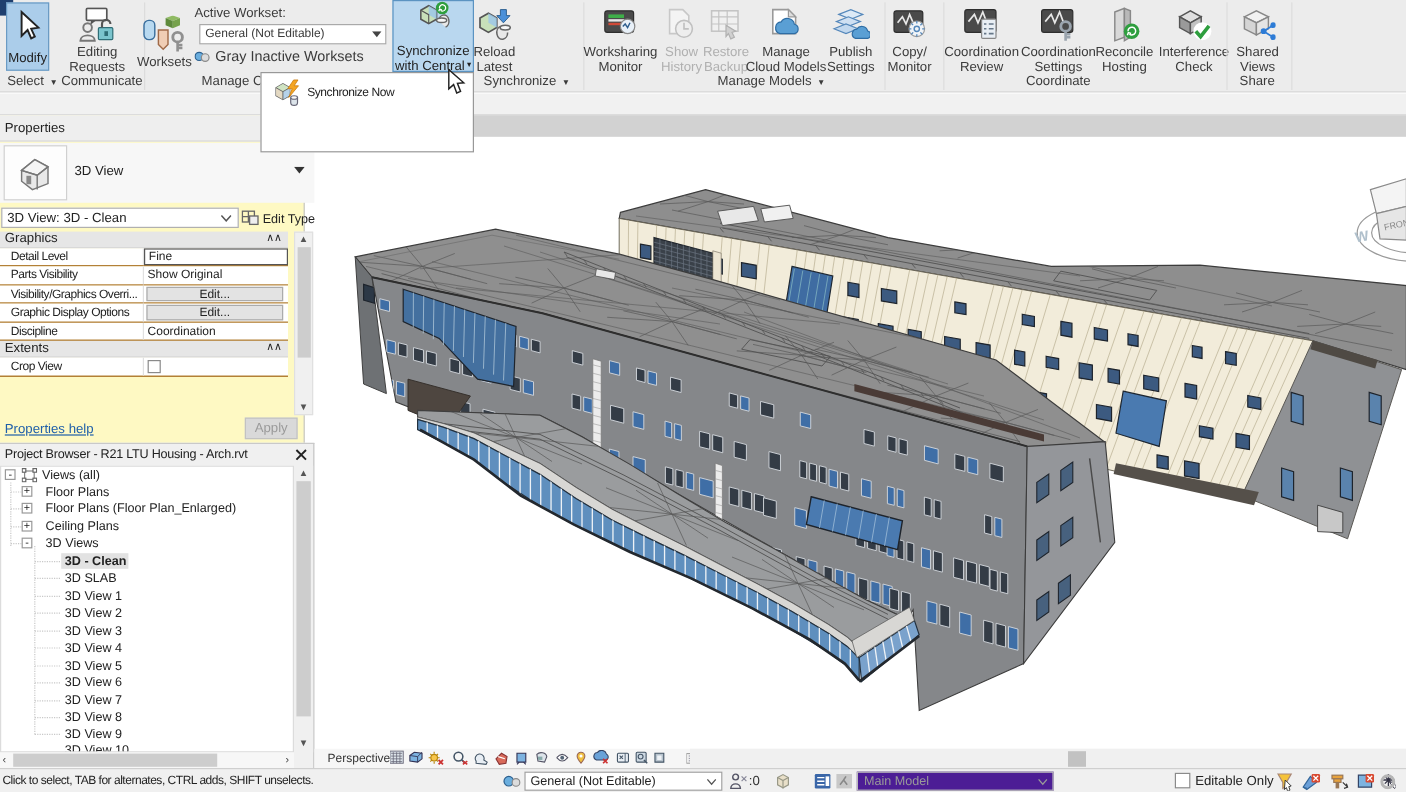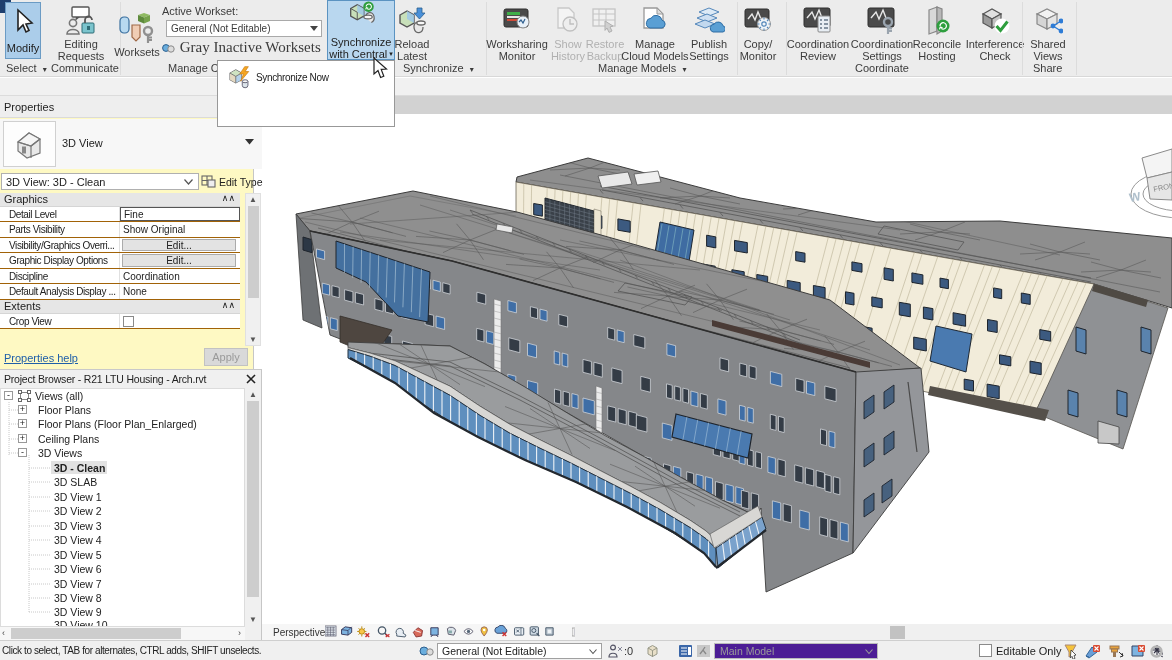--- a/index.html
+++ b/index.html
@@ -725,21 +725,21 @@
       <div style="margin-top:-1px">Worksets</div>
     </div>
     <div class="rbtn" style="left:162px; top:5px; width:160px; text-align:left;">
       <div style="font-size:11px; color:#3b3b3b;">Active Workset:</div>
       <div style="position:relative; margin-top:3px; margin-left:4px; width:156px; height:17px; background:#fff; border:1px solid #a9a9a9;">
         <div style="padding:2px 0 0 4px; font-size:10px;">General (Not Editable)</div>
         <svg style="position:absolute; right:3px; top:5px;" width="8" height="6" viewBox="0 0 8 6">
             <path d="M0 0 L8 0 L4 5 Z" fill="#444"></path>
           </svg>
       </div>
-      <div style="margin-top:4px; font-size:15px; color:#3b3b3b;font-family:Liberation Serif, serif;">
+      <div style="margin-top:4px; font-size:12px; color:#3b3b3b;">
         <svg width="14" height="11" viewBox="0 0 14 11" style="vertical-align:-2px">
           <circle cx="4" cy="5" r="3.4" fill="#6aaede" stroke="#2c5f8e" stroke-width="1"></circle>
           <circle cx="9" cy="6" r="3.2" fill="#dcdcdc" stroke="#8a8a8a" stroke-width="1"></circle>
         </svg>
         Gray Inactive Worksets
       </div>
     </div>
     <div id="syncBtn">
       <svg class="ic" width="30" height="30" viewBox="0 0 30 32" style="margin-top:0px">
         <path d="M4 8 l7 -4 7 4 v8 l-7 4 -7 -4 Z" fill="#c8e0ba" stroke="#555" stroke-width="1.4"></path>
@@ -934,24 +934,20 @@
         </div>
       <div class="prow">
           <div class="c1">Graphic Display Options</div>
           <div class="c2">
             <div class="editbtn">Edit...</div>
           </div>
         </div>
       <div class="prow">
           <div class="c1">Discipline</div>
           <div class="c2">Coordination</div>
-        </div>
-      <div class="prow">
-          <div class="c1">Default Analysis Display ...</div>
-          <div class="c2">None</div>
         </div>
       <div class="psec">Extents <span style="float:right; font-size:9px; margin-right:3px;">∧∧</span></div>
       <div class="prow">
           <div class="c1">Crop View</div>
           <div class="c2"><span class="cb"></span></div>
         </div>
     </div>
     <div id="vscroll1">
       <div style="position:absolute; top:1px; left:3px; font-size:8px; color:#555;">▲</div>
       <div style="position:absolute; bottom:1px; left:3px; font-size:8px; color:#555;">▼</div>

